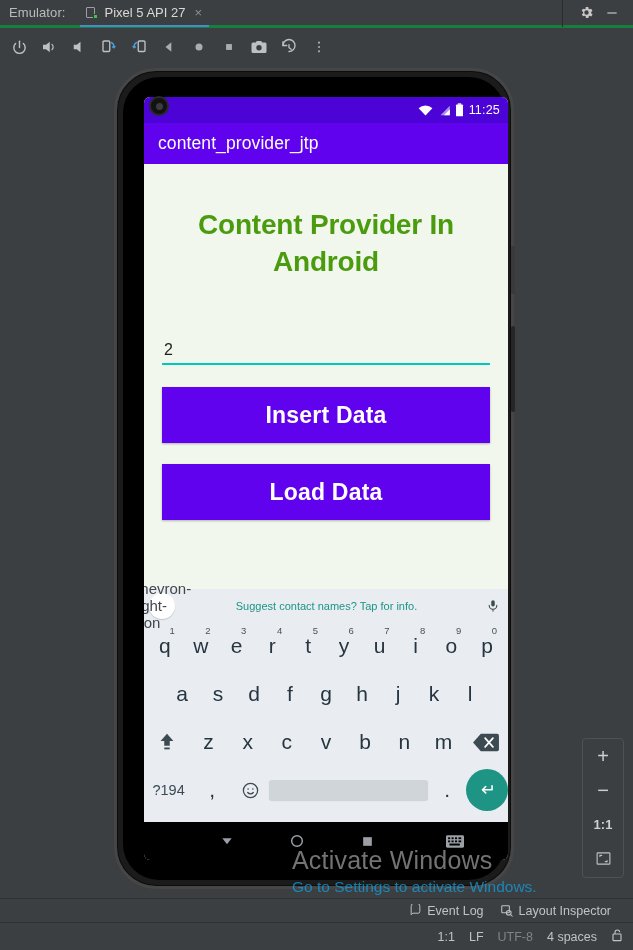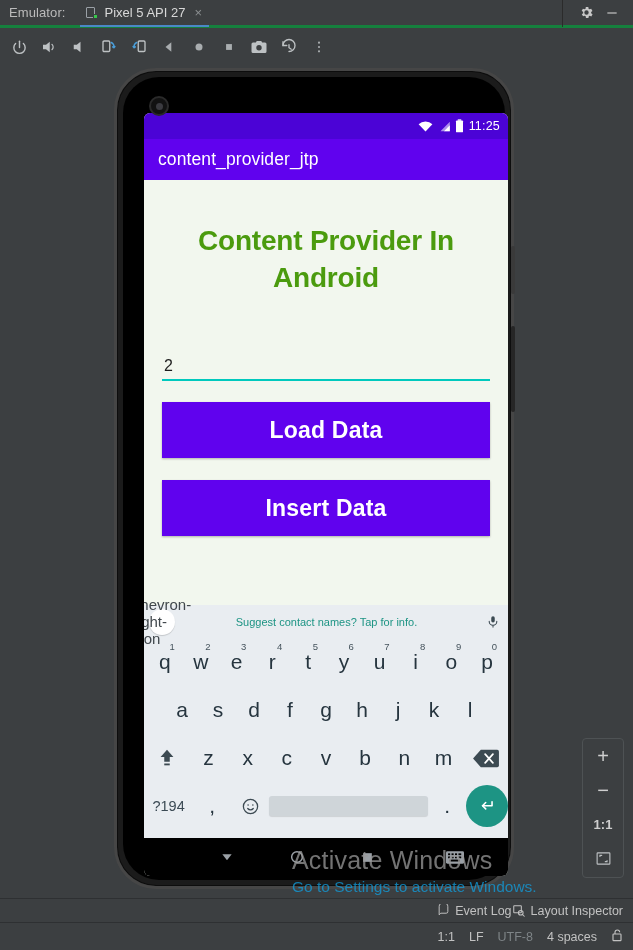--- a/index.html
+++ b/index.html
@@ -62,21 +62,21 @@
     background: #1b1b1b;
     border-radius: 42px;
     border: 3px solid #464646;
     box-shadow: 0 0 0 1px #0d0d0d inset;
   }
   .phone-inner {
     position: absolute; left: 6px; top: 6px; right: 6px; bottom: 6px;
     background: #000; border-radius: 36px;
   }
   .screen {
-    position: absolute; left: 21px; top: 36px; width: 364px; height: 763px;
+    position: absolute; left: 21px; top: 20px; width: 364px; height: 763px;
     background: #f2f7ee; border-radius: 6px; overflow: hidden;
   }
   .side-btn { position: absolute; background: #2e2e2e; border-radius: 2px; }
   .side-btn.power { right: -4px; top: 175px; width: 4px; height: 48px; background:#3a3a3a;}
   .side-btn.vol   { right: -4px; top: 255px; width: 4px; height: 86px; background:#262626;}
 
   
   .statusbar {
     height: 26px; background: #4b03d6; display: flex; align-items: center;
     padding: 0 8px 0 10px; position: relative;
@@ -200,22 +200,22 @@
   .zbtn {
     width: 40px; height: 34px; display: flex; align-items: center; justify-content: center;
     color: #cfcfcf; font-size: 20px; cursor: pointer;
   }
   .zbtn.small { font-size: 13px; font-weight: bold; }
 
   
   .bottombar1 {
     position: absolute; left: 0; bottom: 28px; width: 633px; height: 24px;
     background: #3c3f41; border-top: 1px solid #2e3032;
-    display: flex; align-items: center; justify-content: flex-end; 
-    padding-right: 10px;
+    display: flex; align-items: center; justify-content: flex-end; gap: 16px;
+    padding-right: 22px;
   }
   .bb-item { display: flex; align-items: center; gap: 5px; color: #c2c2c2; font-size: 12.5px; cursor: pointer; }
   .bottombar2 {
     position: absolute; left: 0; bottom: 0; width: 633px; height: 28px;
     background: #3c3f41; border-top: 1px solid #2e3032;
     display: flex; align-items: center; justify-content: flex-end; gap: 14px;
     padding-right: 10px;
   }
   .sb-item { color: #c2c2c2; font-size: 12.5px; cursor: pointer; }
   .sb-item.dim { color: #7e8487; }
@@ -346,22 +346,22 @@
         <div class="appbar">
           <span class="title">content_provider_jtp</span>
         </div>
 
         <div class="content">
           <div class="heading">Content Provider In Android</div>
           <div class="field">
             <div class="value">2</div>
             <div class="underline"></div>
           </div>
+          <button class="btn">Insert Data</button>
           <button class="btn second">Load Data</button>
-          <button class="btn">Insert Data</button>
         </div>
 
         <div class="keyboard">
           <div class="suggestbar">
             <span class="sugg-expand">chevron-right-icon</span>
             <span class="sugg-text">Suggest contact names? Tap for info.</span>
             <span class="mic">
               <svg width="14" height="18" viewBox="0 0 24 24" fill="#3c4a52">
                 <rect x="9" y="2" width="6" height="11" rx="3"></rect>
                 <path d="M5.5 11a6.5 6.5 0 0013 0" fill="none" stroke="#3c4a52" stroke-width="1.9" stroke-linecap="round"></path>

